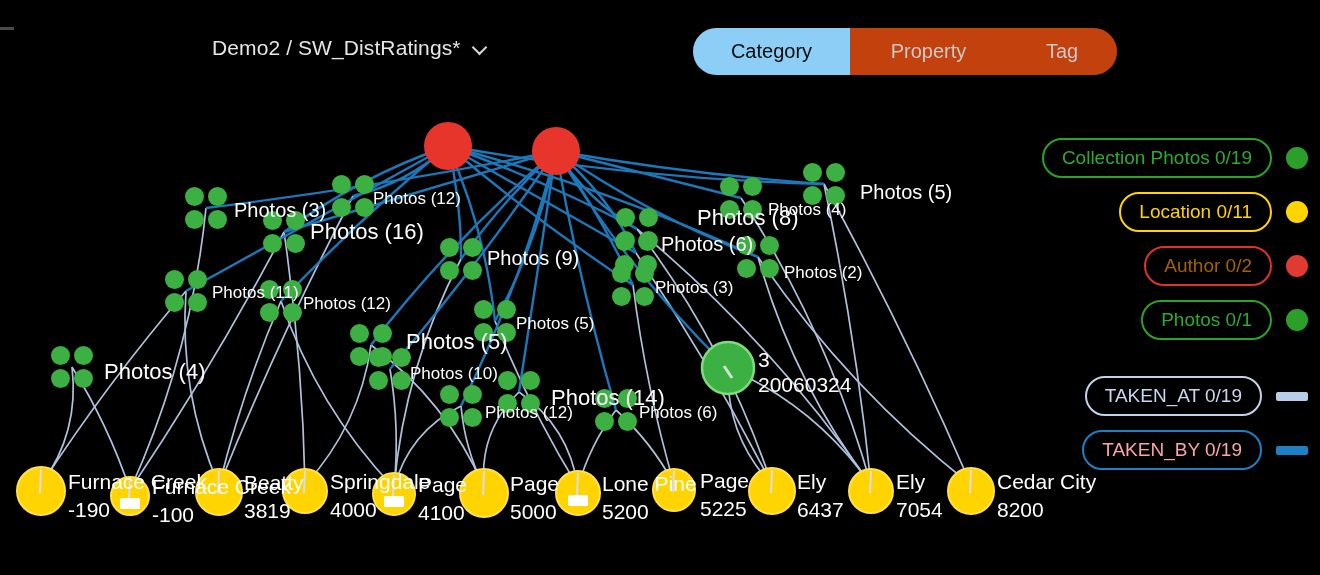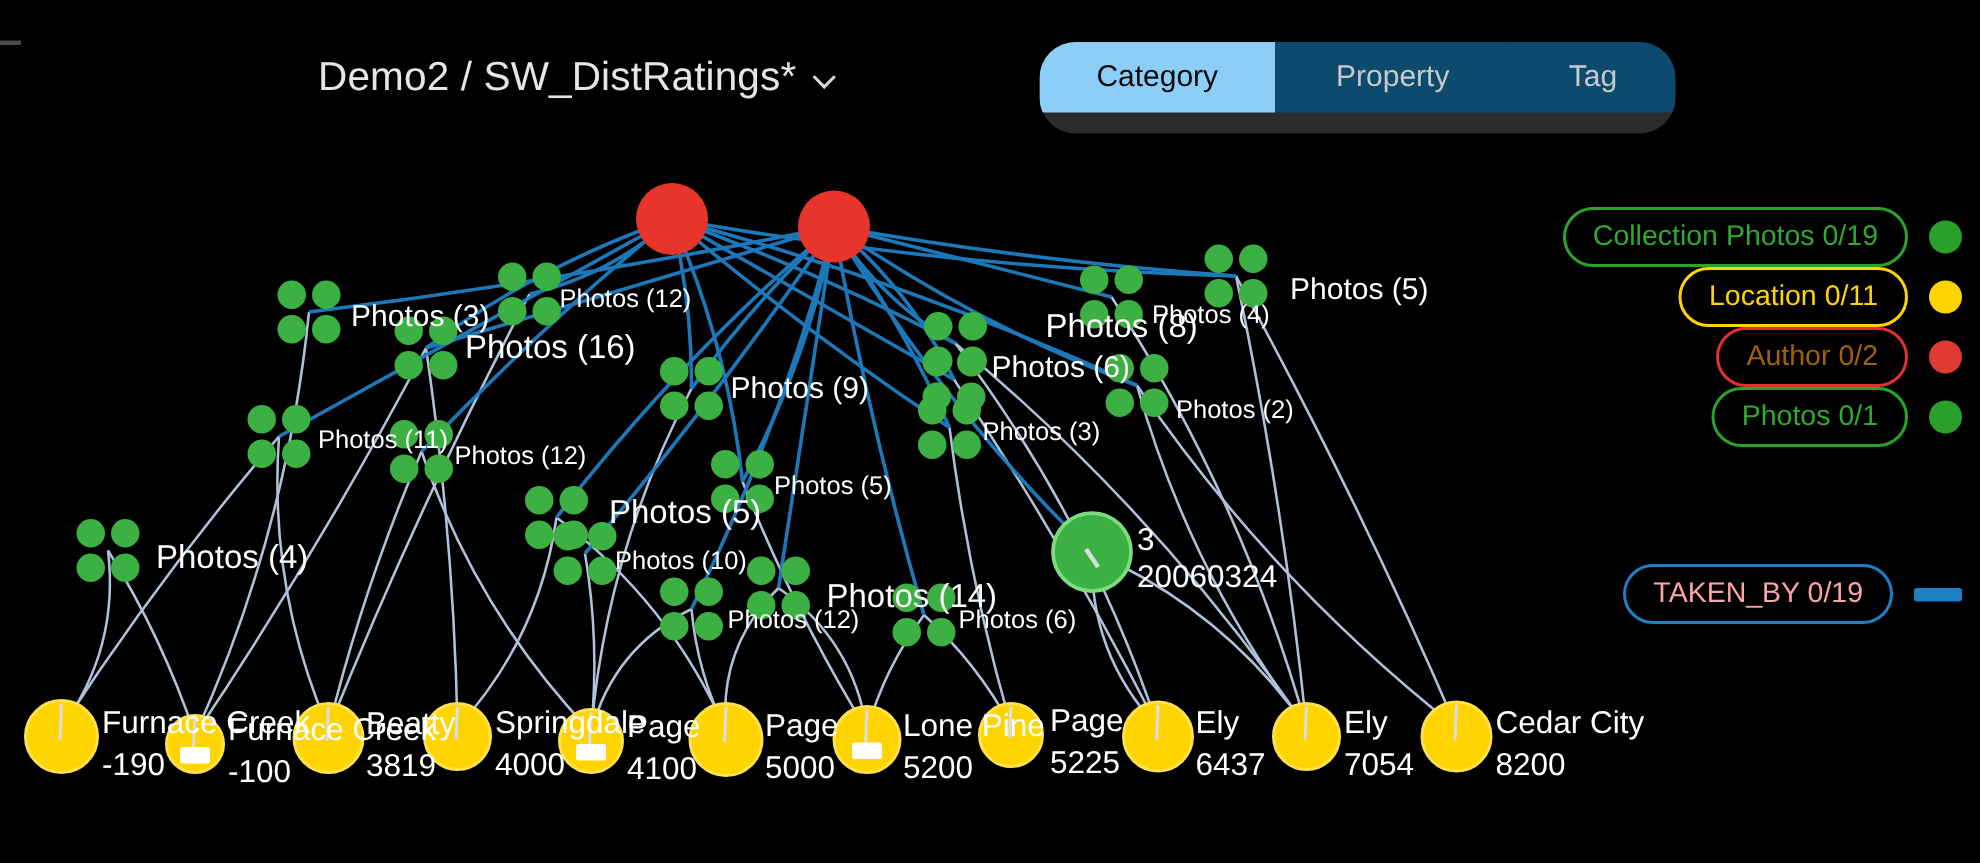--- a/index.html
+++ b/index.html
@@ -5,44 +5,44 @@
   html,body{margin:0;padding:0;background:#000;}
   body{
     width:1320px;height:575px;overflow:hidden;position:relative;
     font-family:"Liberation Sans", sans-serif;
     background:#000;color:#fff;
   }
   #stage{position:absolute;inset:0;width:1320px;height:575px;}
 
   
   .title-bar{position:absolute;left:212px;top:36px;display:flex;align-items:center;gap:12px;}
-  .title-text{font-size:27px;color:#e6e6e6;letter-spacing:.1px;white-space:nowrap;}
+  .title-text{font-size:21px;color:#e6e6e6;letter-spacing:.1px;white-space:nowrap;}
   .chev{width:16px;height:16px;position:relative;}
   .chev::after{content:"";position:absolute;left:1px;top:2px;width:9px;height:9px;
     border-right:2px solid #d8d8d8;border-bottom:2px solid #d8d8d8;transform:rotate(45deg);}
 
-  .tabbar{position:absolute;left:693px;top:28px;height:61px;display:flex;
+  .tabbar{position:absolute;left:693px;top:28px;height:47px;display:flex;
     border-radius:24px;overflow:hidden;background:#2b2b2b;}
   .tab{display:flex;align-items:center;justify-content:center;height:47px;
-    font-size:20px;color:#c9c9c9;background:#0c4a6e;cursor:pointer;user-select:none;}
+    font-size:20px;color:#c9c9c9;background:#c2410c;cursor:pointer;user-select:none;}
   .tab.active{background:#8ccef5;color:#0a0a0a;}
   .tab.t-category{width:157px;}
   .tab.t-property{width:157px;}
   .tab.t-tag{width:110px;}
   .tab.t-relationship{width:186px;}
 
   
   #graph{position:absolute;left:0;top:0;width:1320px;height:575px;}
 
   .node-label{font-family:"Liberation Sans", sans-serif;fill:#ffffff;
     dominant-baseline:middle;paint-order:stroke;}
 
   
   .legend{position:absolute;right:12px;top:138px;width:310px;}
-  .leg-row{display:flex;align-items:center;justify-content:flex-end;gap:14px;margin-bottom:0;text-align:center;}
+  .leg-row{display:flex;align-items:center;justify-content:flex-end;gap:14px;margin-bottom:14px;text-align:center;}
   .pill{border:2px solid;border-radius:22px;height:36px;display:flex;align-items:center;
     justify-content:center;padding:0 18px;font-size:19px;white-space:nowrap;background:#000;
     cursor:pointer;}
   .dot{width:22px;height:22px;border-radius:50%;flex:0 0 22px;}
   .leg-green{border-color:#2aa32a;color:#2faa2f;}
   .leg-yellow{border-color:#ffd400;color:#ffd400;}
   .leg-red{border-color:#e03030;color:#a16207;}
   .dot-green{background:#2aa02a;}
   .dot-yellow{background:#ffd400;}
   .dot-red{background:#e03a32;}
@@ -347,18 +347,22 @@
       <div class="dot dot-red"></div>
     </div>
     <div class="leg-row">
       <div class="pill leg-green">Photos 0/1</div>
       <div class="dot dot-green"></div>
     </div>
   </div>
 
   <div class="legend2">
     <div class="leg-row">
+      <div class="pill leg-takenat">TAKEN_AT 0/19</div>
+      <div class="bar bar-light"></div>
+    </div>
+    <div class="leg-row">
       <div class="pill leg-takenby">TAKEN_BY 0/19</div>
       <div class="bar bar-blue"></div>
     </div>
   </div>
 
 </div>
 
 </body></html>

